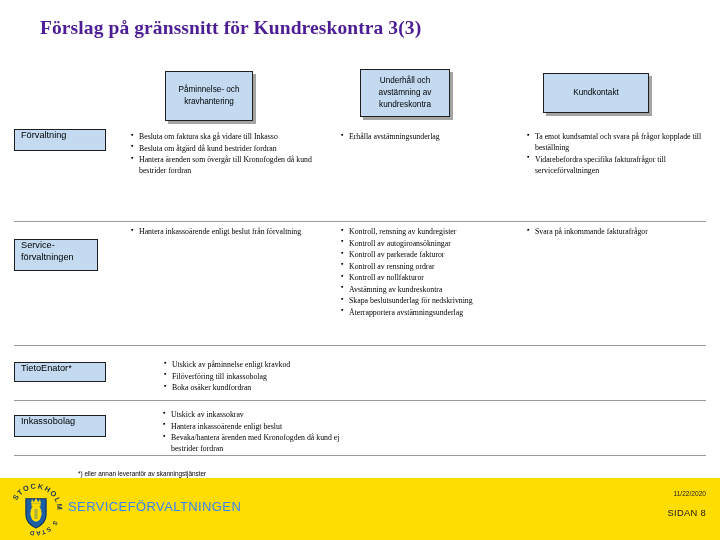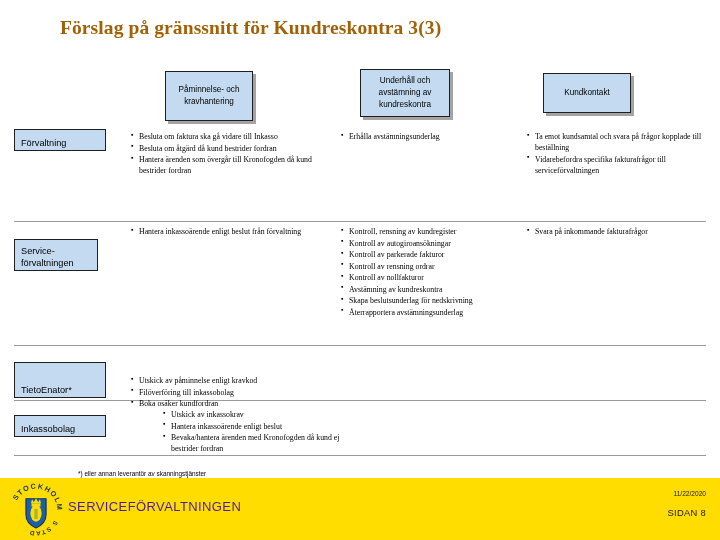--- a/index.html
+++ b/index.html
@@ -11,26 +11,26 @@
     height: 540px;
     background: #ffffff;
     font-family: "Liberation Sans", sans-serif;
     overflow: hidden;
     position: relative;
   }
 
   
   .slide-title {
     position: absolute;
-    left: 60px;
+    left: 40px;
     top: 17px;
     font-family: "Liberation Serif", serif;
     font-size: 19.5px;
     font-weight: bold;
-    color: #a16207;
+    color: #4c1d95;
     letter-spacing: 0.1px;
     white-space: nowrap;
   }
 
   
   .col-head {
     position: absolute;
     background: #c3daf1;
     border: 1px solid #1f1f1f;
     box-shadow: 3px 3px 0 rgba(90,90,90,0.55);
@@ -39,39 +39,39 @@
     justify-content: center;
     text-align: center;
     font-size: 8.2px;
     color: #000;
     line-height: 1.45;
     padding: 2px 4px;
     box-sizing: border-box;
   }
   #colhead-0 { left: 165px; top: 71px; width: 88px; height: 50px; }
   #colhead-1 { left: 360px; top: 69px; width: 90px; height: 48px; }
-  #colhead-2 { left: 543px; top: 73px; width: 88px; height: 40px; }
+  #colhead-2 { left: 543px; top: 73px; width: 106px; height: 40px; }
 
   
   .row-label {
     position: absolute;
     background: #c3daf1;
     border: 1px solid #1f1f1f;
     display: flex;
-    align-items: flex-end;
+    align-items: flex-start;
     justify-content: flex-start;
     font-size: 9.2px;
     color: #000;
     line-height: 1.3;
     padding-left: 6px;
     box-sizing: border-box;
   }
   #rowlabel-0 { left: 14px; top: 129px; width: 92px; height: 22px; }
   #rowlabel-1 { left: 14px; top: 239px; width: 84px; height: 32px; }
-  #rowlabel-2 { left: 14px; top: 362px; width: 92px; height: 36px; }
+  #rowlabel-2 { left: 14px; top: 362px; width: 92px; height: 20px; }
   #rowlabel-3 { left: 14px; top: 415px; width: 92px; height: 22px; }
 
   
   .divider {
     position: absolute;
     left: 14px;
     width: 692px;
     height: 1px;
     background: #9a9a9a;
   }
@@ -106,21 +106,21 @@
     font-size: 7px;
     color: #000;
   }
 
   .cell-c0 { left: 131px; width: 196px; }
   .cell-c1 { left: 341px; width: 185px; }
   .cell-c2 { left: 527px; width: 175px; }
 
   .cell-r0 { top: 131px; }
   .cell-r1 { top: 226px; }
-  .cell-r2 { top: 375px; }
+  .cell-r2 { top: 359px; margin-left: 33px; }
   .cell-r3 { top: 409px; margin-left: 32px; }
 
   
   .footnote {
     position: absolute;
     left: 78px;
     top: 470px;
     font-size: 6.4px;
     color: #000;
     z-index: 5;
@@ -133,21 +133,21 @@
     top: 478px;
     width: 720px;
     height: 62px;
     background: #ffdd00;
   }
   .footer-org {
     position: absolute;
     left: 68px;
     top: 499px;
     font-size: 13px;
-    color: #4c1d95;
+    color: #3b82f6;
     letter-spacing: 0.4px;
   }
   .footer-date {
     position: absolute;
     right: 14px;
     top: 490px;
     font-size: 6.6px;
     color: #1b1b1b;
     text-align: right;
   }

